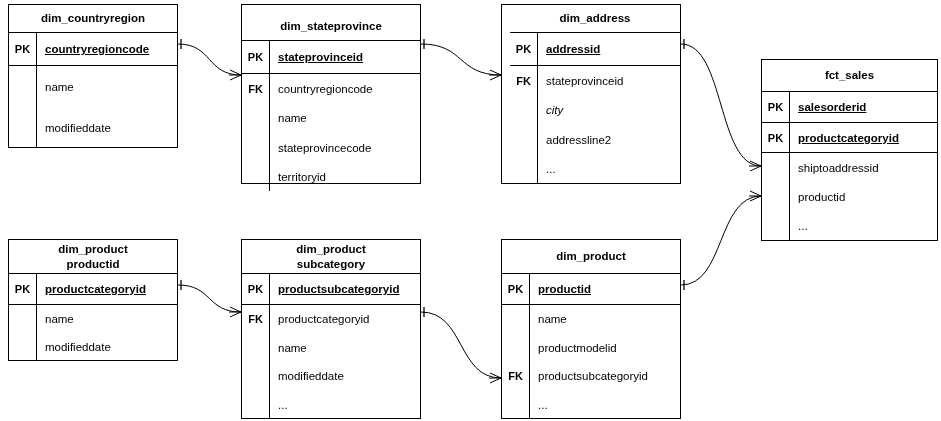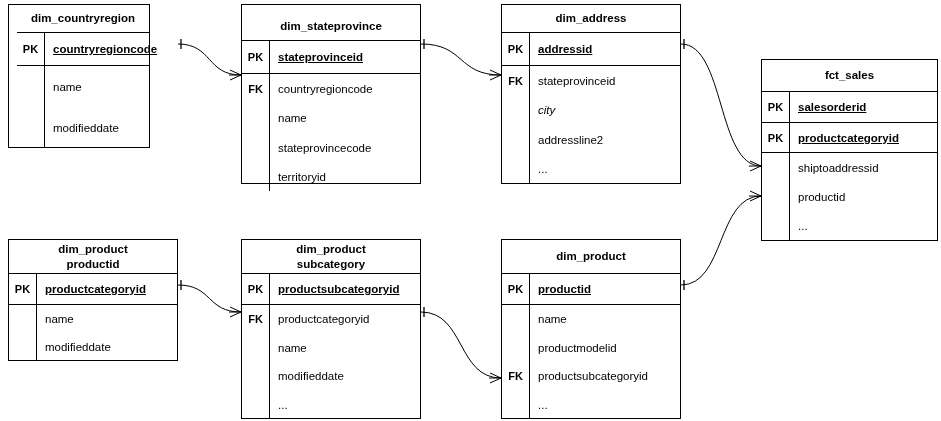--- a/index.html
+++ b/index.html
@@ -148,21 +148,21 @@
       <g>
         <path d="M 421 312 C 465 312, 457 378, 501 378" fill="none" stroke="#000000" stroke-width="1"></path>
         <line x1="424" y1="307" x2="424" y2="317" stroke="#000000" stroke-width="1.3"></line>
         <g>
           <line x1="501" y1="378" x2="490" y2="373" stroke="#000000" stroke-width="1"></line>
           <line x1="501" y1="378" x2="490" y2="383" stroke="#000000" stroke-width="1"></line>
           <line x1="501" y1="378" x2="489" y2="378" stroke="#000000" stroke-width="1"></line>
         </g>
       </g>
     </svg>
-<div class="entity" style="left: 8px; top: 4px; width: 142px; height: 144px; padding-left: 8px;">
+<div class="entity" style="left: 8px; top: 4px; width: 170px; height: 144px;">
       <div class="entity-title" style="height: 28px; flex: 0 0 28px;">
         <span>dim_countryregion</span>
       </div>
       <div class="attr-group" style="flex: 0 0 32px; height: 32px;">
         <div class="key-col" style="flex: 0 0 28px; width: 28px;">
           <div class="key-cell" style="height: 32px; flex: 0 0 32px;">PK</div>
         </div>
         <div class="field-col">
           <div class="field-cell pk" style="height: 32px; flex: 0 0 32px;">countryregioncode</div>
         </div>
@@ -198,21 +198,21 @@
           <div class="key-cell" style="height: 29.5px; flex: 0 0 29.5px;"></div>
         </div>
         <div class="field-col">
           <div class="field-cell" style="height: 29.5px; flex: 0 0 29.5px;">countryregioncode</div>
           <div class="field-cell" style="height: 29.5px; flex: 0 0 29.5px;">name</div>
           <div class="field-cell" style="height: 29.5px; flex: 0 0 29.5px;">stateprovincecode</div>
           <div class="field-cell" style="height: 29.5px; flex: 0 0 29.5px;">territoryid</div>
         </div>
       </div>
     </div>
-    <div class="entity" style="left: 501px; top: 4px; width: 180px; height: 180px;">
+    <div class="entity" style="left: 501px; top: 4px; width: 180px; height: 180px; padding-left: 8px;">
       <div class="entity-title" style="height: 28px; flex: 0 0 28px;">
         <span>dim_address</span>
       </div>
       <div class="attr-group" style="flex: 0 0 32px; height: 32px;">
         <div class="key-col" style="flex: 0 0 28px; width: 28px;">
           <div class="key-cell" style="height: 32px; flex: 0 0 32px;">PK</div>
         </div>
         <div class="field-col">
           <div class="field-cell pk" style="height: 32px; flex: 0 0 32px;">addressid</div>
         </div>

